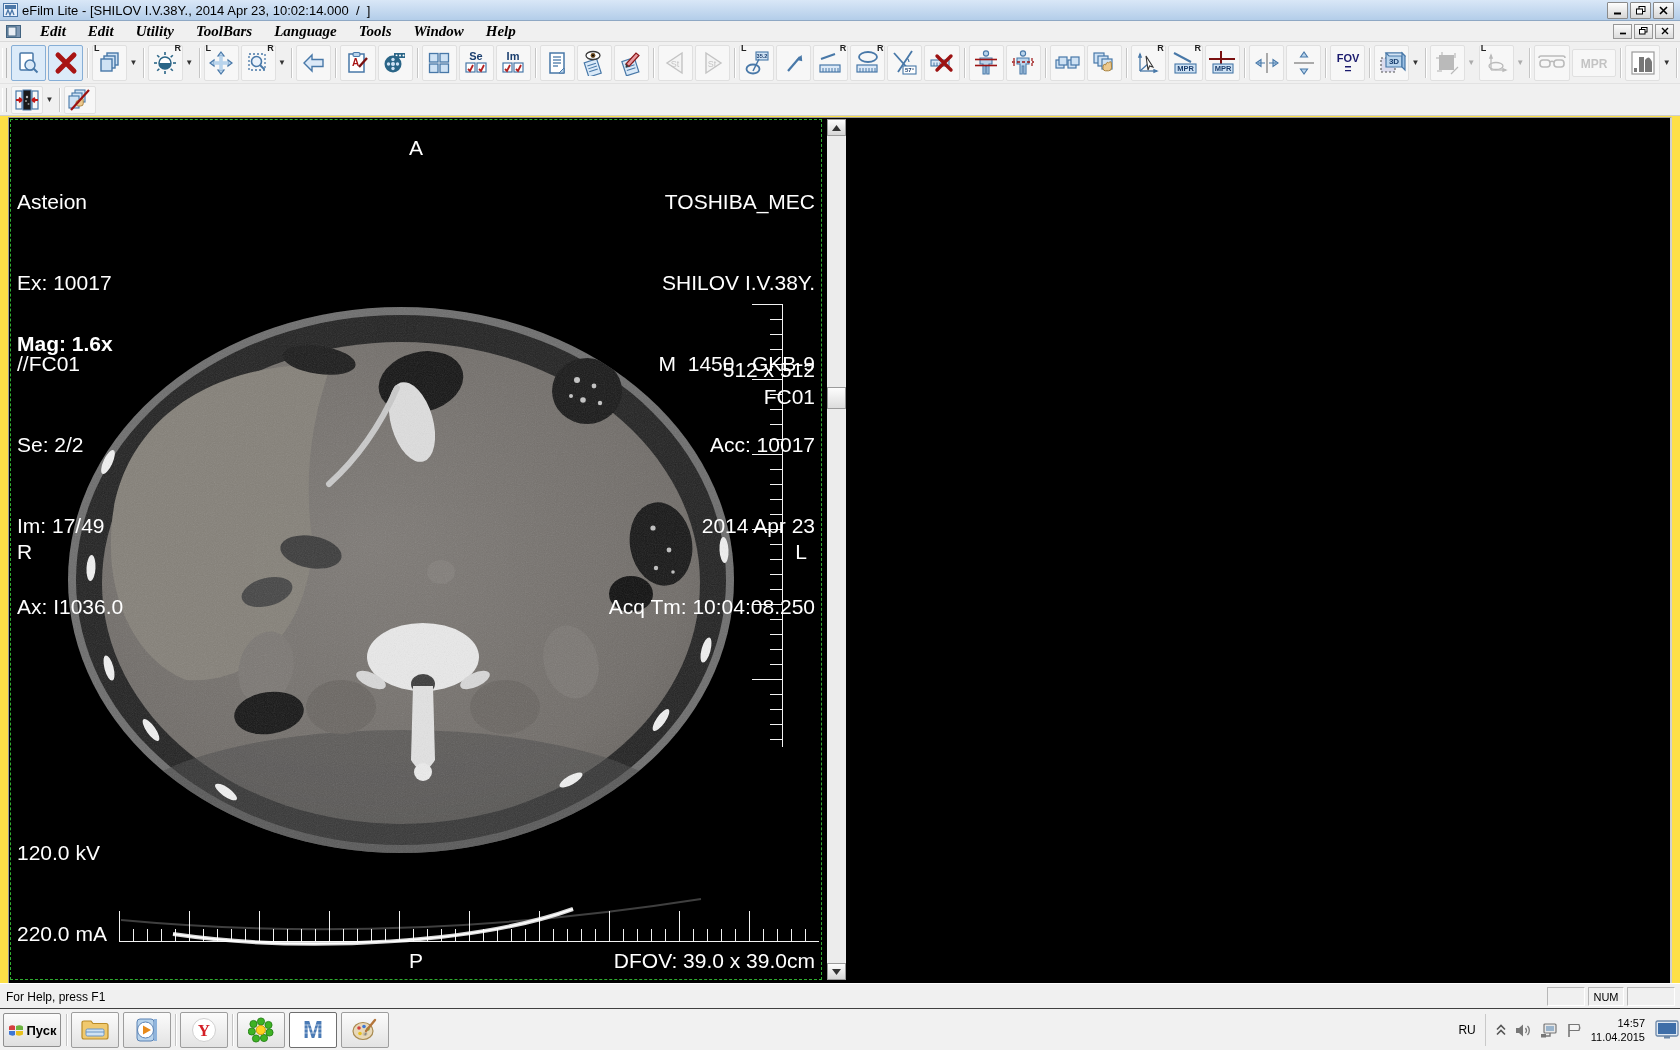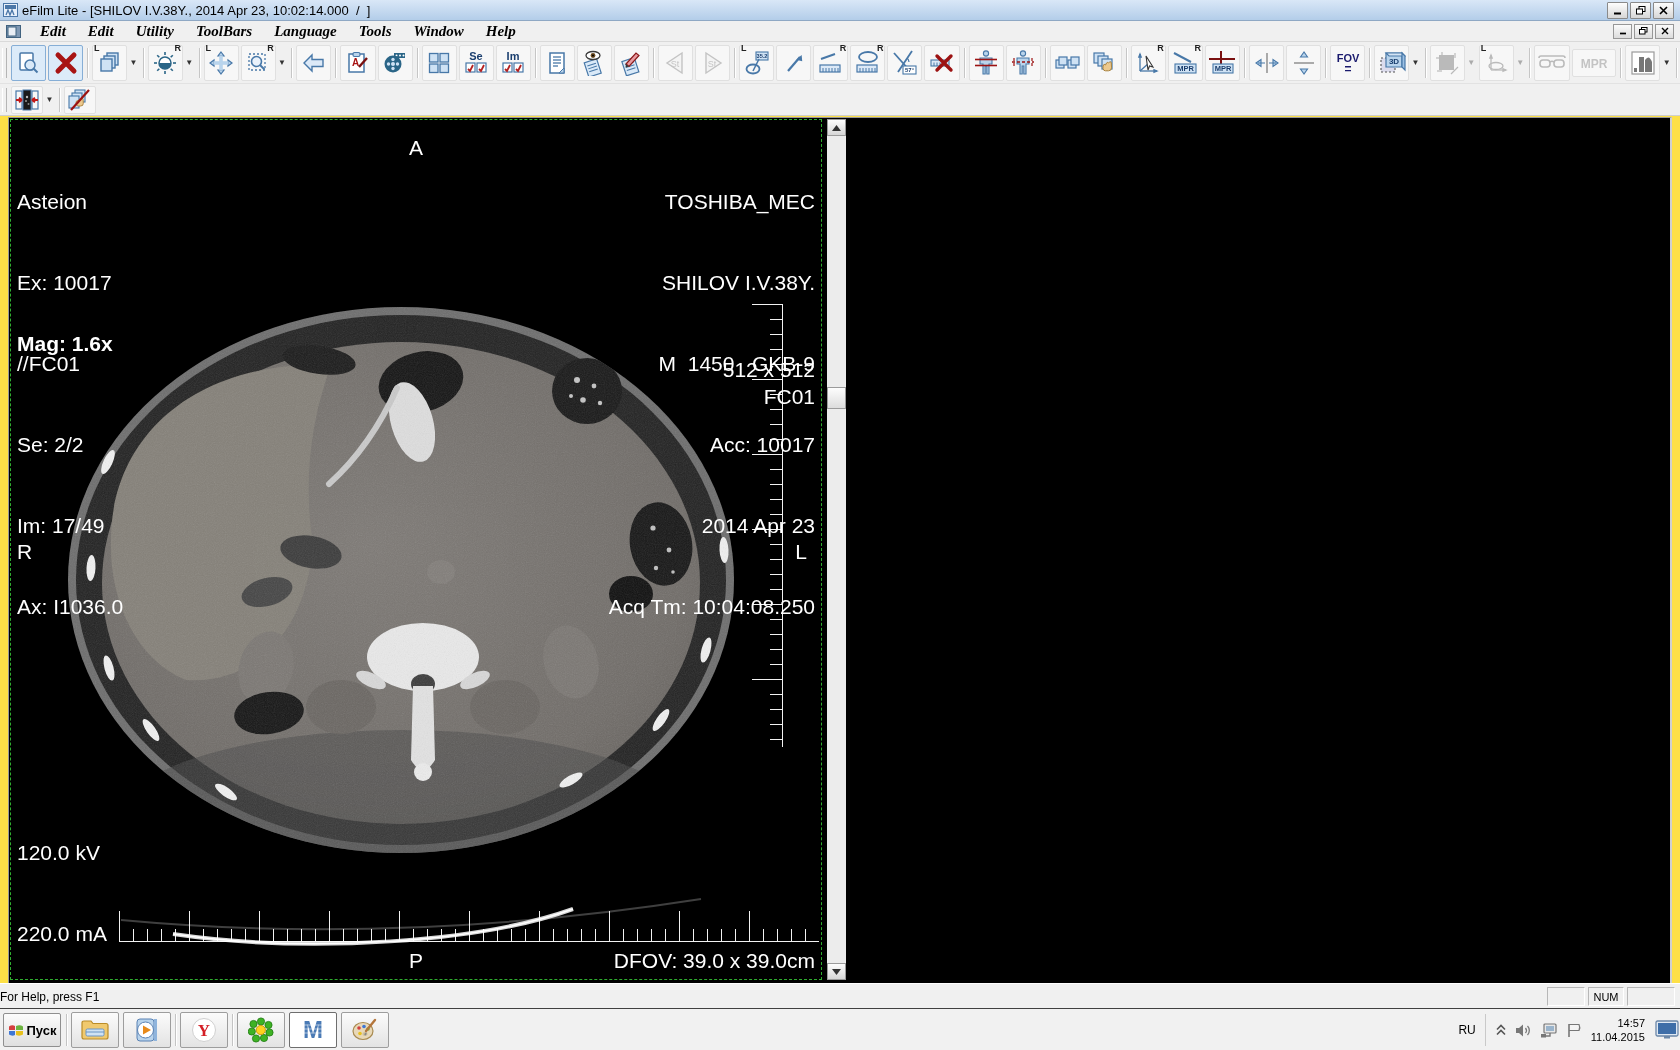--- a/index.html
+++ b/index.html
@@ -53,21 +53,21 @@
   
   .vscroll{position:absolute;left:818px;top:1px;width:19px;height:861px;background:#ececec;}
   .sbtn{position:absolute;left:0;width:19px;height:17px;background:linear-gradient(#fefefe,#d6d6d6);
     border:1px solid #9b9b9b;box-sizing:border-box;display:flex;align-items:center;justify-content:center;
     font-size:7px;color:#222;line-height:1;}
   .sthumb{position:absolute;left:0;top:268px;width:19px;height:22px;background:linear-gradient(#fdfdfd,#dcdcdc);
     border:1px solid #9b9b9b;box-sizing:border-box;}
   
   .statusbar{position:absolute;left:0;top:983px;right:0;height:25px;background:#f0f0f0;
     border-top:1px solid #fff;display:flex;align-items:center;padding-top:1px;box-sizing:border-box;}
-  .sb-help{flex:1;font-size:12px;color:#000;}
+  .sb-help{flex:1;font-size:12px;color:#000;padding-left:6px;}
   .sb-pane{height:17px;border:1px solid #b7b7b7;border-bottom-color:#fff;border-right-color:#fff;
     margin-right:3px;font-size:11px;display:flex;align-items:center;justify-content:center;color:#000;}
   
   .taskbar{position:absolute;left:0;top:1008px;right:0;height:42px;background:#f1f1f1;
     border-top:1px solid #404040;display:flex;align-items:center;}
   .startbtn{width:56px;height:32px;margin:0 3px;background:linear-gradient(#fcfcfc,#dfdfdf);
     border:1px solid #8f8f8f;border-radius:2px;display:flex;align-items:center;justify-content:center;gap:3px;
     font-size:13px;font-weight:bold;color:#000;}
   .taskapp{width:46px;height:34px;margin:0 2px;background:linear-gradient(#fbfbfb,#e3e3e3);
     border:1px solid #9d9d9d;border-radius:2px;display:flex;align-items:center;justify-content:center;}

